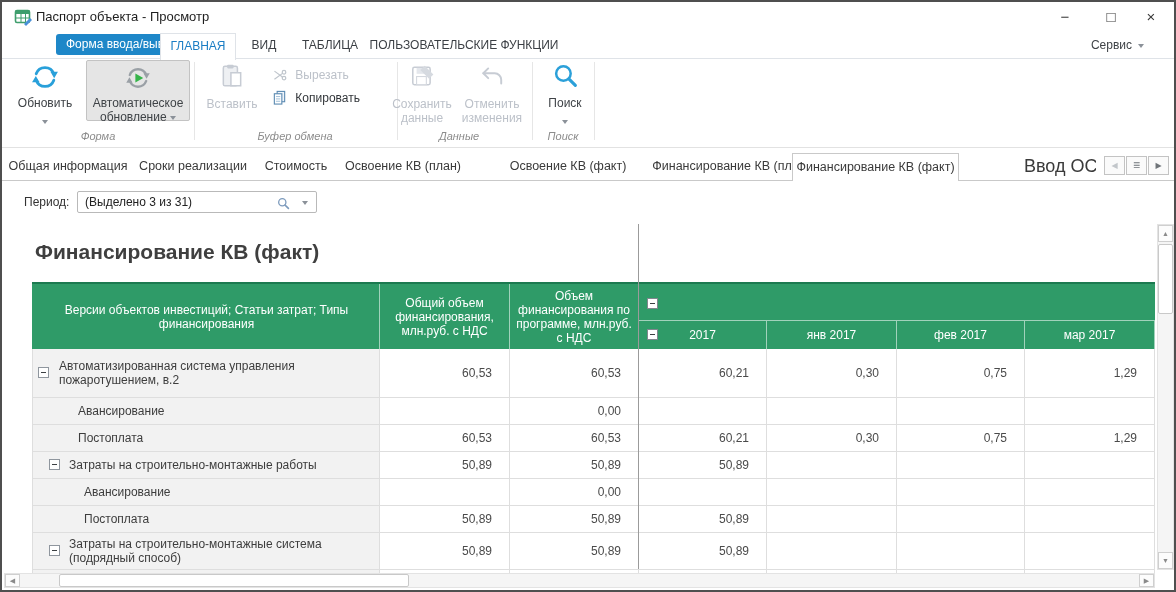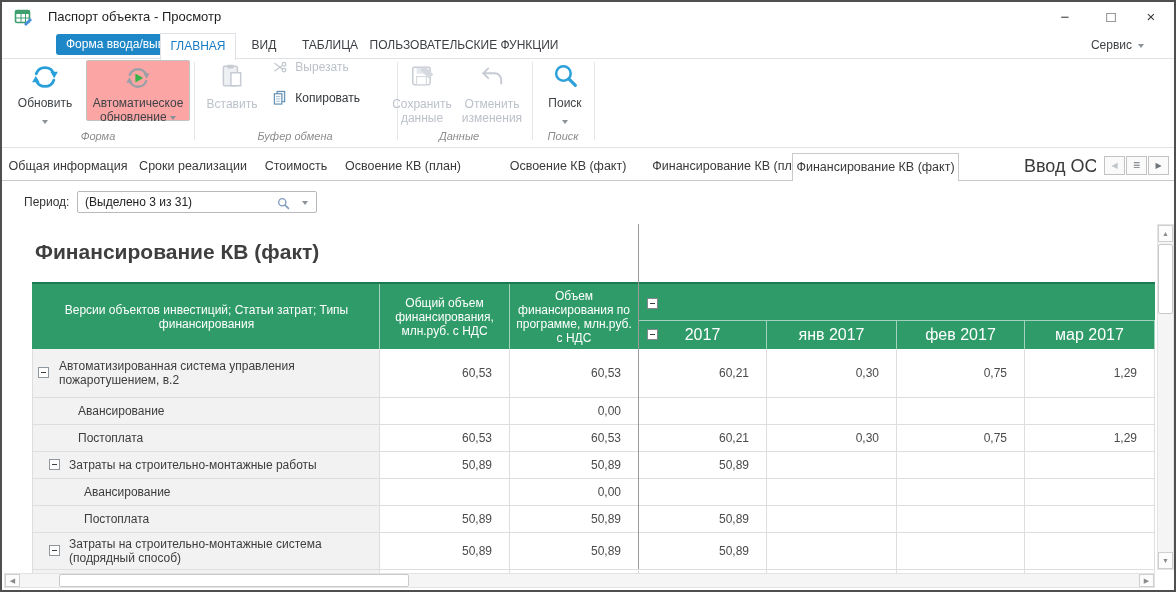--- a/index.html
+++ b/index.html
@@ -1,41 +1,41 @@
 <!DOCTYPE html>
 <html><head>
 <meta charset="utf-8">
 <style>
   html,body{margin:0;padding:0;background:#888;}
   .window{position:relative;width:1176px;height:592px;box-sizing:border-box;border:2px solid #4f4f4f;
     background:#fff;font-family:"Liberation Sans",sans-serif;overflow:hidden;color:#3f4347;}
   .abs{position:absolute;}
   
   .titlebar{position:absolute;left:0;top:0;right:0;height:30px;background:#fff;}
-  .title-text{position:absolute;left:46px;top:0;height:30px;line-height:30px;font-size:13px;color:#1e1e1e;white-space:nowrap;text-align:center;}
+  .title-text{position:absolute;left:34px;top:0;height:30px;line-height:30px;font-size:13px;color:#1e1e1e;white-space:nowrap;text-align:center;}
   .winbtn{position:absolute;top:0;width:38px;height:29px;text-align:center;line-height:29px;font-size:15px;color:#3a3a3a;cursor:default;}
   
   .ribbontabs{position:absolute;left:0;top:30px;right:0;height:26px;border-bottom:1px solid #dfe3e8;background:#fff;}
   .appbtn{position:absolute;left:6px;top:2px;width:151px;height:21px;background:#1e87c8;border-radius:3px;
     color:#fff;font-size:12px;line-height:21px;text-align:center;margin-left:48px;}
   .appbtn .dd{border-top-color:#fff;margin-left:7px;}
   .rtab{position:absolute;top:0;height:26px;line-height:26px;font-size:12px;color:#3b3f44;white-space:nowrap;transform:translateX(-50%);}
   .rtab-active{position:absolute;left:158px;top:1px;width:74px;height:26px;line-height:25px;text-align:center;
     background:#fff;border:1px solid #dfe3e8;border-bottom:none;color:#1a7dc4;font-size:12px;z-index:2;}
   .service{position:absolute;right:30px;top:0;height:26px;line-height:26px;font-size:12px;color:#3f4347;}
   .service .dd{margin-left:6px;}
   
   .ribbon{position:absolute;left:0;top:57px;right:0;height:88px;background:#fff;border-bottom:1px solid #e2e2e2;}
   .gsep{position:absolute;top:3px;width:1px;height:78px;background:#e6e6e6;}
   .glabel{position:absolute;top:71px;font-size:11px;color:#8c8c8c;transform:translateX(-50%);white-space:nowrap;font-style:italic;}
   .bigbtn{position:absolute;top:0;text-align:center;font-size:12px;color:#3f4347;}
   .bigbtn .lbl{line-height:14px;}
   .dis{color:#bcc1c9;}
   .dd{display:inline-block;width:0;height:0;border-left:3.5px solid transparent;border-right:3.5px solid transparent;border-top:4px solid #8b9199;vertical-align:middle;}
-  .autobox{position:absolute;left:84px;top:1px;width:104px;height:61px;background:#fca5a5;border:1px solid #c3c3c3;border-radius:2px;box-sizing:border-box;text-align:center;font-size:12px;color:#3f4347;}
+  .autobox{position:absolute;left:84px;top:1px;width:104px;height:61px;background:#e5e5e5;border:1px solid #c3c3c3;border-radius:2px;box-sizing:border-box;text-align:center;font-size:12px;color:#3f4347;}
   .smallbtn{position:absolute;left:270px;height:18px;font-size:12px;white-space:nowrap;}
   .smallbtn .t{vertical-align:middle;margin-left:5px;}
   
   .pagetabs{position:absolute;left:0;top:150px;right:0;height:28px;border-bottom:1px solid #c9c9c9;background:#fff;}
   .ptab{position:absolute;top:0;height:28px;line-height:28px;font-size:12.5px;color:#3a3a3a;white-space:nowrap;transform:translateX(-50%);}
   .ptab-active{position:absolute;left:790px;top:1px;width:167px;height:28px;line-height:27px;text-align:center;background:#fff;
     border:1px solid #c9c9c9;border-bottom:none;font-size:12.5px;color:#3a3a3a;z-index:2;box-sizing:border-box;}
   .ptab-clip{position:absolute;left:1022px;top:0;width:72px;height:28px;line-height:28px;font-size:18px;color:#3a3a3a;overflow:hidden;white-space:nowrap;}
   .navbtn{position:absolute;top:4px;width:21px;height:19px;box-sizing:border-box;border:1px solid #c3c3c3;background:#fafafa;
     text-align:center;line-height:17px;font-size:8px;color:#6f7479;}
@@ -48,21 +48,21 @@
   
   .ctitle{position:absolute;left:33px;top:238px;font-size:21px;font-weight:bold;color:#3f3f3f;white-space:nowrap;}
   .splitline{position:absolute;left:636px;top:222px;width:1px;height:345px;background:#9b9b9b;z-index:5;}
   .tbl{position:absolute;left:30px;top:280px;width:1123px;}
   .thead{display:flex;height:65px;border-top:2px solid #1c7a50;box-sizing:content-box;}
   .th{background:#2f9b68;color:#fff;display:flex;align-items:center;justify-content:center;text-align:center;
     font-size:12px;line-height:14px;border-right:1px solid rgba(255,255,255,0.55);padding:2px 6px;box-sizing:border-box;}
   .thgroup{width:516px;display:flex;flex-direction:column;}
   .band{height:37px;background:#2f9b68;border-bottom:1px solid rgba(255,255,255,0.55);position:relative;box-sizing:border-box;}
   .subrow{display:flex;height:28px;}
-  .sc{background:#2f9b68;color:#fff;display:flex;align-items:center;justify-content:center;font-size:16px;
+  .sc{background:#2f9b68;color:#fff;display:flex;align-items:center;justify-content:center;font-size:12px;
     border-right:1px solid rgba(255,255,255,0.55);box-sizing:border-box;position:relative;}
   .w348{width:348px;padding-left:8px;} .w130{width:130px;} .w129{width:129px;} .w128{width:128px;}
   .tr{display:flex;}
   .h49{height:49px;} .h27{height:27px;} .h37{height:37px;} .h5{height:5px;}
   .td{box-sizing:border-box;border-right:1px solid #dedede;border-bottom:1px solid #dedede;display:flex;
     align-items:center;justify-content:flex-end;padding-right:17px;font-size:12px;color:#4a4a4a;background:#fff;}
   .td.tree{justify-content:flex-start;padding-right:6px;background:#f2f2f2;position:relative;color:#3d3d3d;
     border-left:1px solid #dedede;line-height:14px;}
   .cbox{position:absolute;top:50%;margin-top:-6px;width:11px;height:11px;box-sizing:border-box;background:#fff;border:1px solid #8f969e;}
   .cbox::after{content:"";position:absolute;left:2px;right:2px;top:4px;height:1px;background:#3c4043;}
@@ -146,21 +146,21 @@
       <div style="height:34px;padding-top:4px;">
         <svg width="26" height="26" viewBox="0 0 24 24">
           <rect x="4" y="3" width="13" height="18" rx="1.5" fill="#eef0f3" stroke="#c7ccd4" stroke-width="1.4"></rect>
           <rect x="7.5" y="1.5" width="6" height="3.5" rx="1" fill="#c7ccd4"></rect>
           <rect x="11" y="9" width="9" height="12" fill="#fff" stroke="#c7ccd4" stroke-width="1.4"></rect>
         </svg>
       </div>
       <div class="lbl">Вставить</div>
     </div>
 
-    <div class="smallbtn dis" style="top:0;">
+    <div class="smallbtn dis" style="top:8px;">
       <span>
         <svg width="15" height="15" viewBox="0 0 16 16" style="vertical-align:middle;">
           <g transform="rotate(-90 8 8)" stroke="#bfc5cc" stroke-width="1.3" fill="none">
             <circle cx="4.2" cy="12.8" r="1.9"></circle>
               <circle cx="10.4" cy="12.8" r="1.9"></circle>
             <path d="M5.4 11.2 L11.6 2.6 M9.2 11.2 L3 2.6"></path>
           </g>
         </svg>
       </span>
       <span class="t">Вырезать</span>

